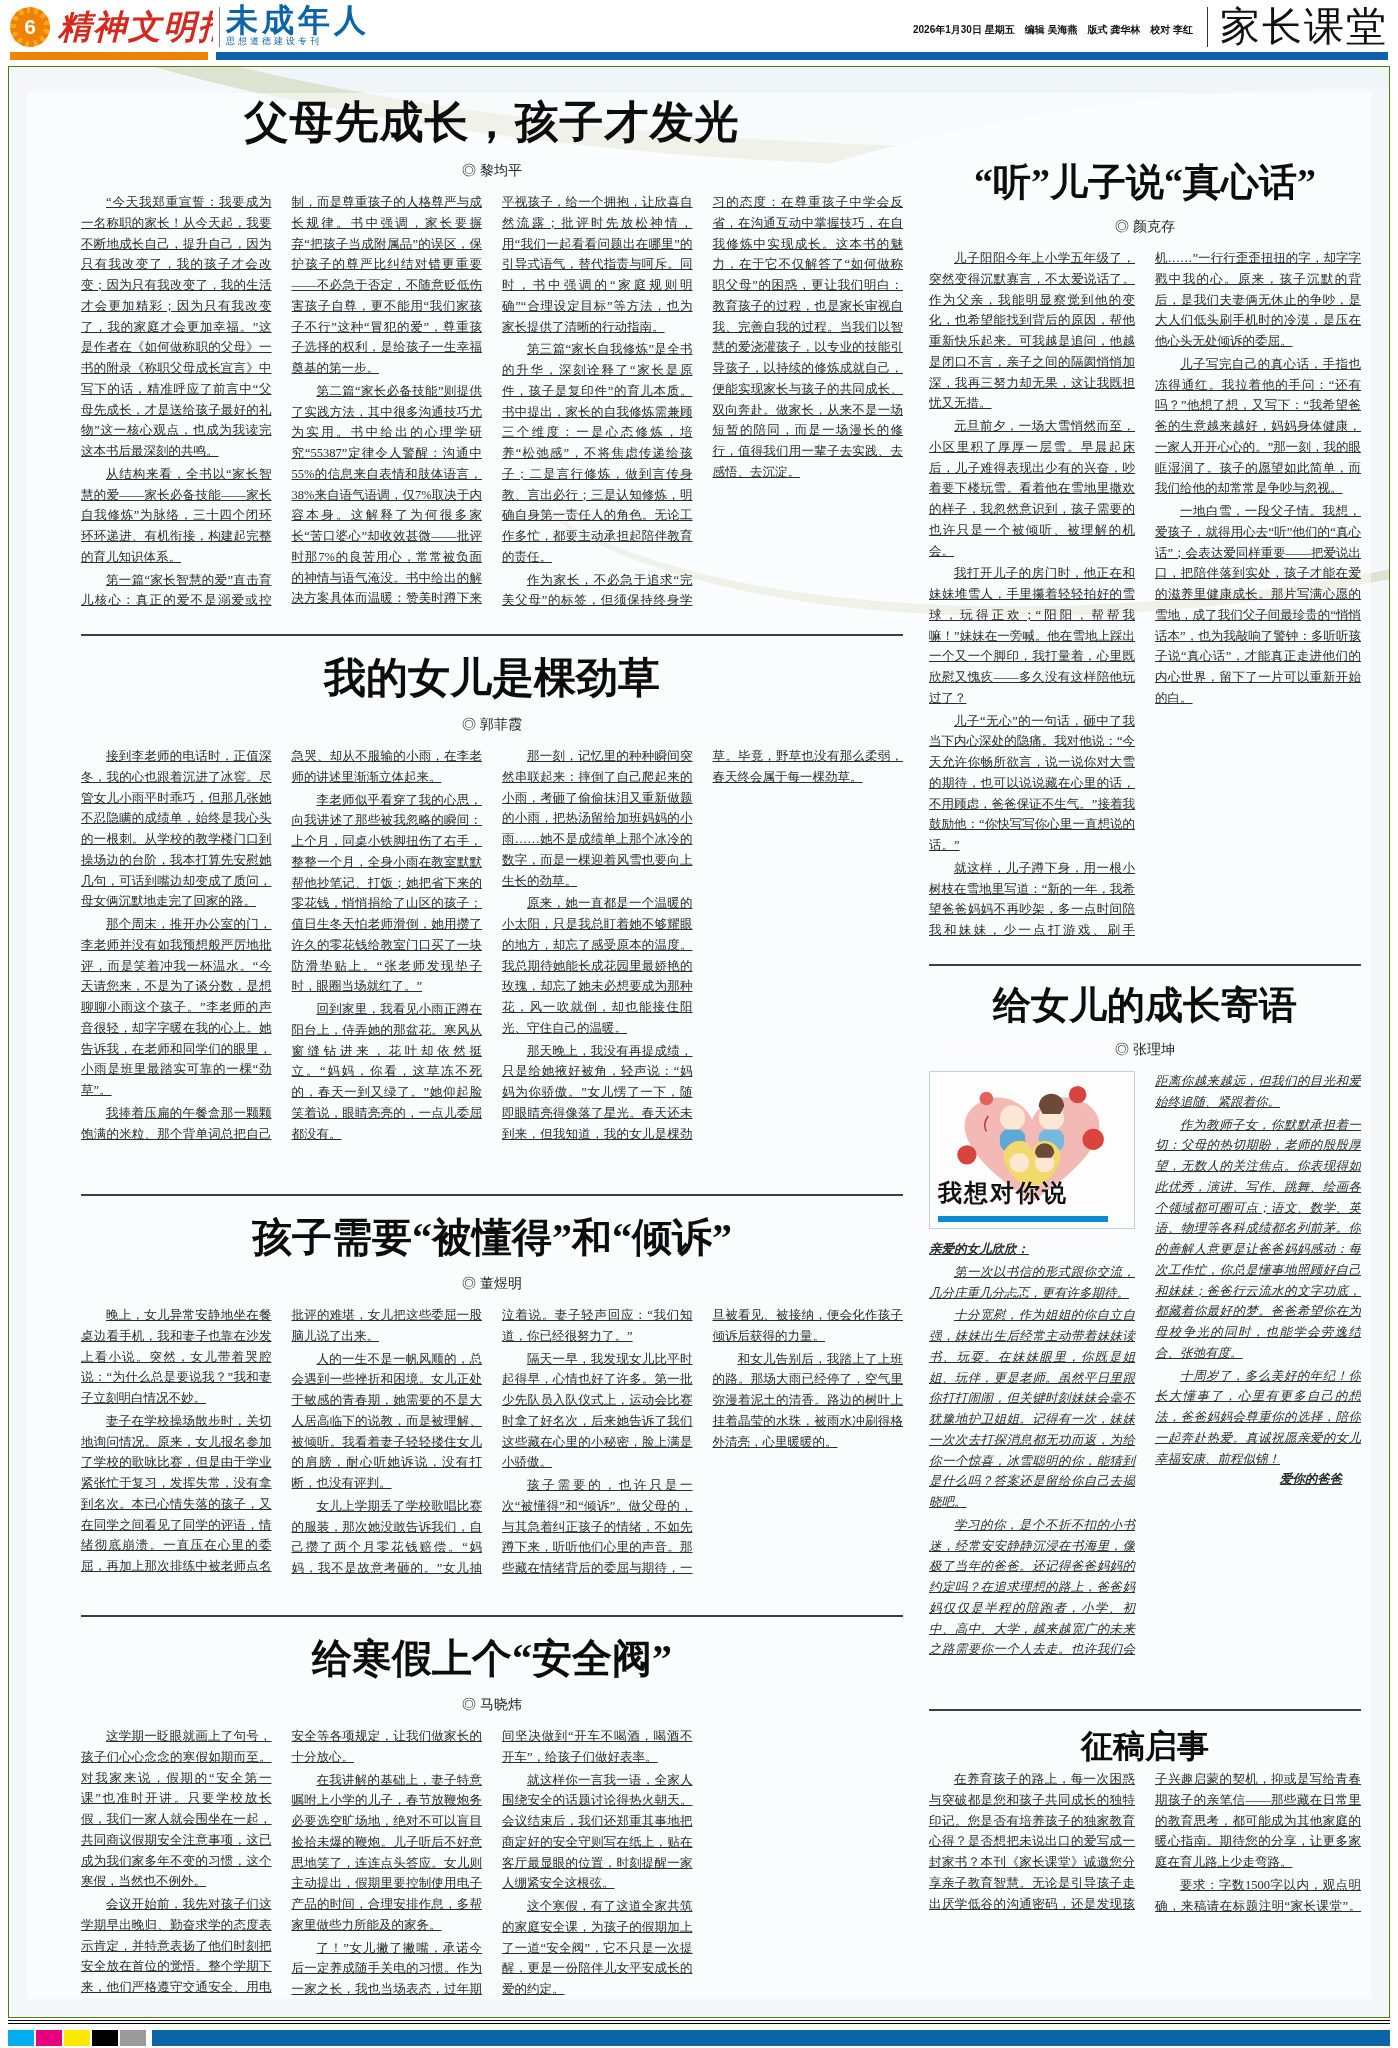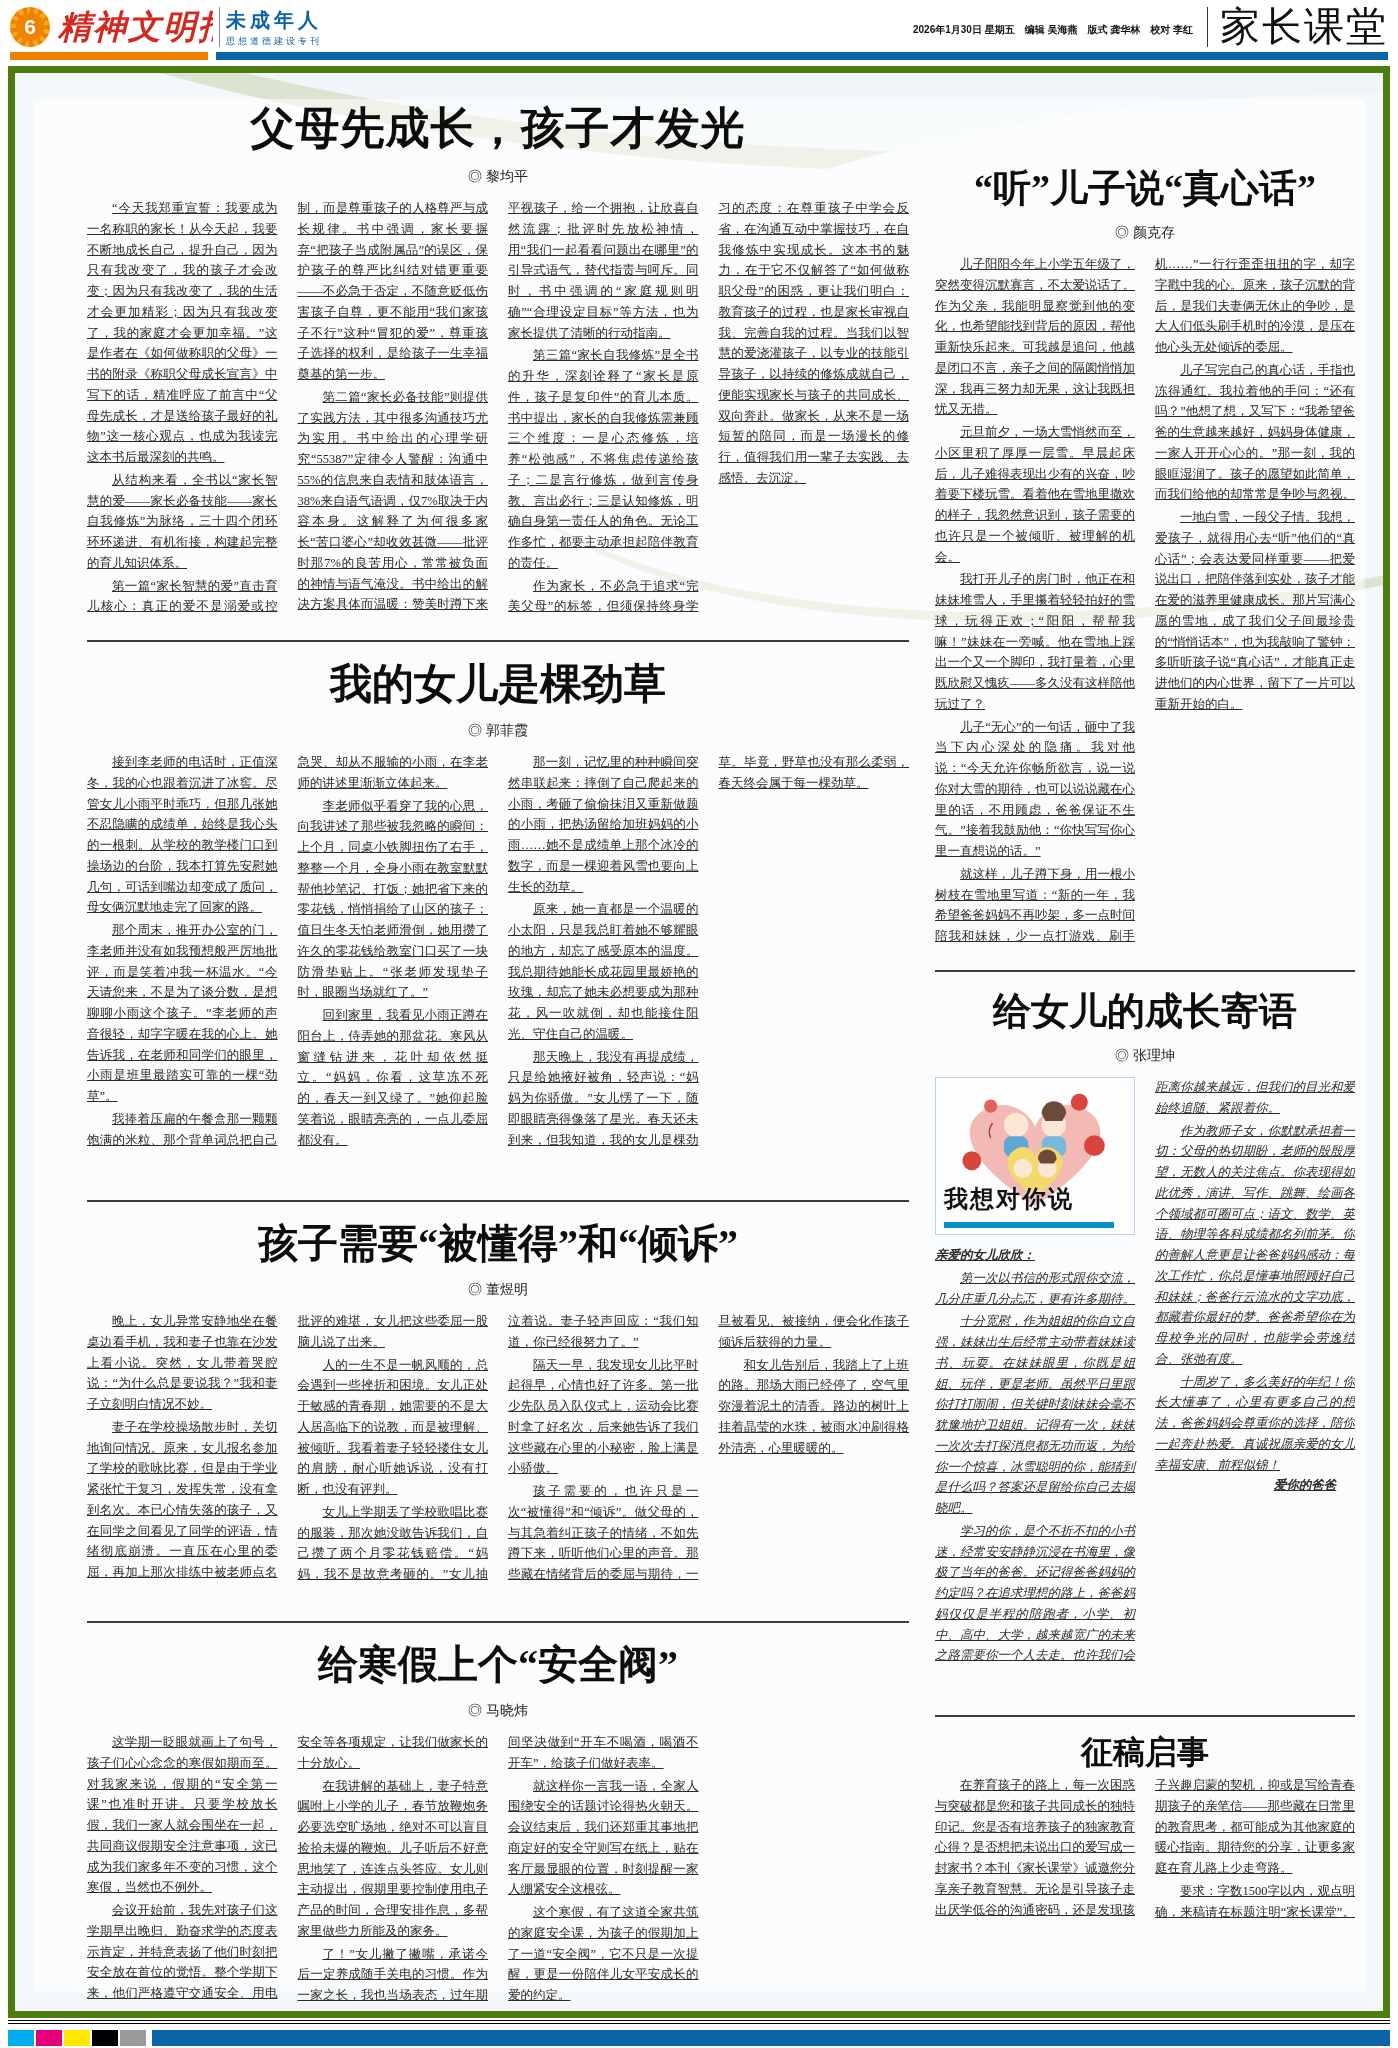--- a/index.html
+++ b/index.html
@@ -11,33 +11,33 @@
   .mast-row { display:flex; align-items:flex-start; height:38px; }
   .page-badge { width:40px; height:40px; border-radius:50%; margin-top:0;
     background:repeating-conic-gradient(#ef8200 0 14deg, #f6a623 14deg 28deg);
     display:flex; align-items:center; justify-content:center; flex:0 0 auto; }
   .page-badge .inner { width:28px; height:28px; border-radius:50%; background:#ef8200; color:#fff;
     font-weight:bold; font-size:21px; display:flex; align-items:center; justify-content:center; }
   .paper-name { color:#d5281e; font-weight:bold; font-size:33px; line-height:40px; margin-left:8px;
     font-style:italic; letter-spacing:2px; white-space:nowrap; width:155px; overflow:hidden; }
   .mast-vline { width:1px; background:#888; height:40px; margin:0 6px; }
   .edition { display:flex; flex-direction:column; width:150px; }
-  .edition-title { color:#0b63a8; font-weight:bold; font-size:20px; line-height:26px; letter-spacing:4px; white-space:nowrap; }
+  .edition-title { color:#0b63a8; font-weight:bold; font-size:32px; line-height:26px; letter-spacing:4px; white-space:nowrap; }
   .edition-sub { color:#0b63a8; font-size:9px; letter-spacing:3px; margin-top:2px; white-space:nowrap; }
   .mast-meta { flex:1; text-align:right; font-size:10px; color:#111; font-weight:bold; margin-top:16px; white-space:nowrap; }
   .sect-vline { width:1px; background:#333; height:40px; margin:0 12px 0 14px; }
   .section-title { font-family:"Liberation Serif", serif; font-size:40px; line-height:40px; color:#111; letter-spacing:2px; white-space:nowrap; }
   .mast-bars { display:flex; height:8px; margin-top:7px; }
   .bar-orange { width:198px; background:#ef8200; }
   .bar-gap { width:8px; background:#fff; }
   .bar-blue { flex:1; background:#0b63a8; }
 
   
   .content { position:absolute; top:66px; left:8px; right:8px; bottom:30px;
-    border:7px solid #4d7c0f; background:#f5f8fb; overflow:hidden; }
+    border:1px solid #4d7c0f; background:#f5f8fb; overflow:hidden; }
   .swoosh { position:absolute; border-radius:50%; }
   .sw1 { top:-660px; left:-260px; width:2500px; height:760px; background:#dde3d1; }
   .sw2 { top:-688px; left:-260px; width:2520px; height:768px; background:#f0f5f9; }
   .sw3 { top:40px; right:-500px; width:1400px; height:500px; background:#dde3d1; transform:rotate(-6deg); }
   .sw4 { top:30px; right:-510px; width:1420px; height:500px; background:#f5f8fb; transform:rotate(-6deg); }
   .sw5 { bottom:-430px; left:-420px; width:1500px; height:470px; background:#e3e9d9; }
   .sw6 { bottom:-424px; left:-428px; width:1510px; height:470px; background:#f5f8fb; }
   .whitewash { position:absolute; inset:26px 18px 18px 18px; background:rgba(255,255,255,.55); }
 
   .grid { position:relative; z-index:2; display:flex; padding:26px 28px 0 72px; gap:26px; }

